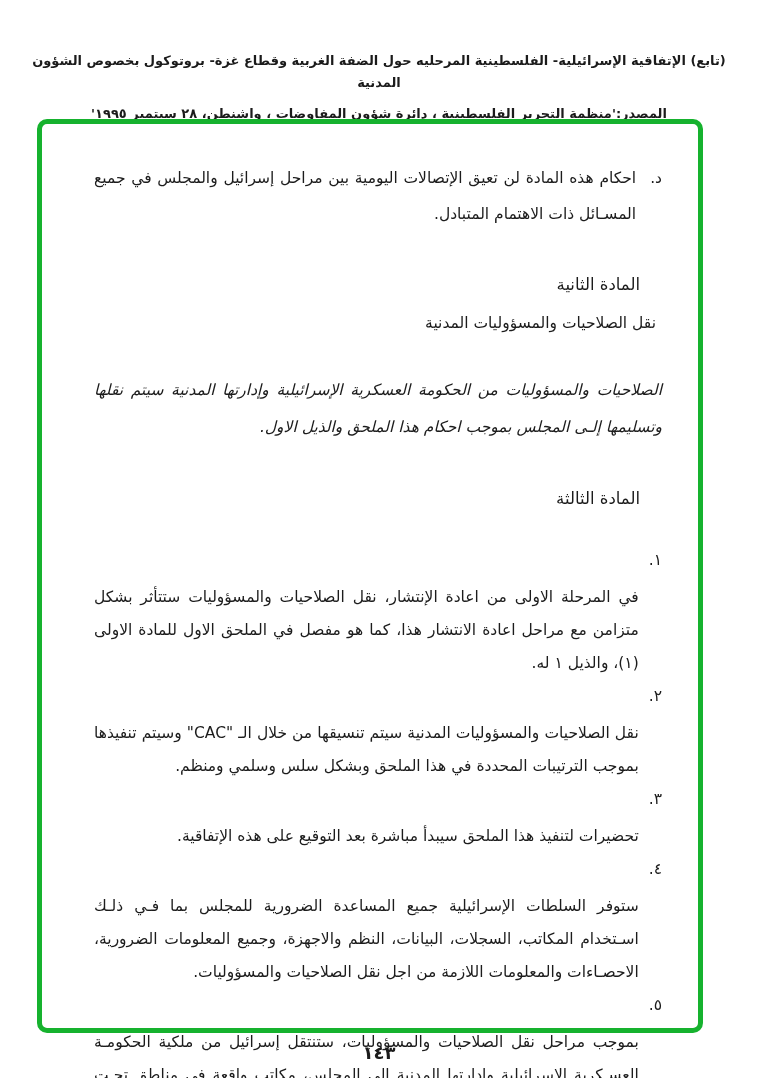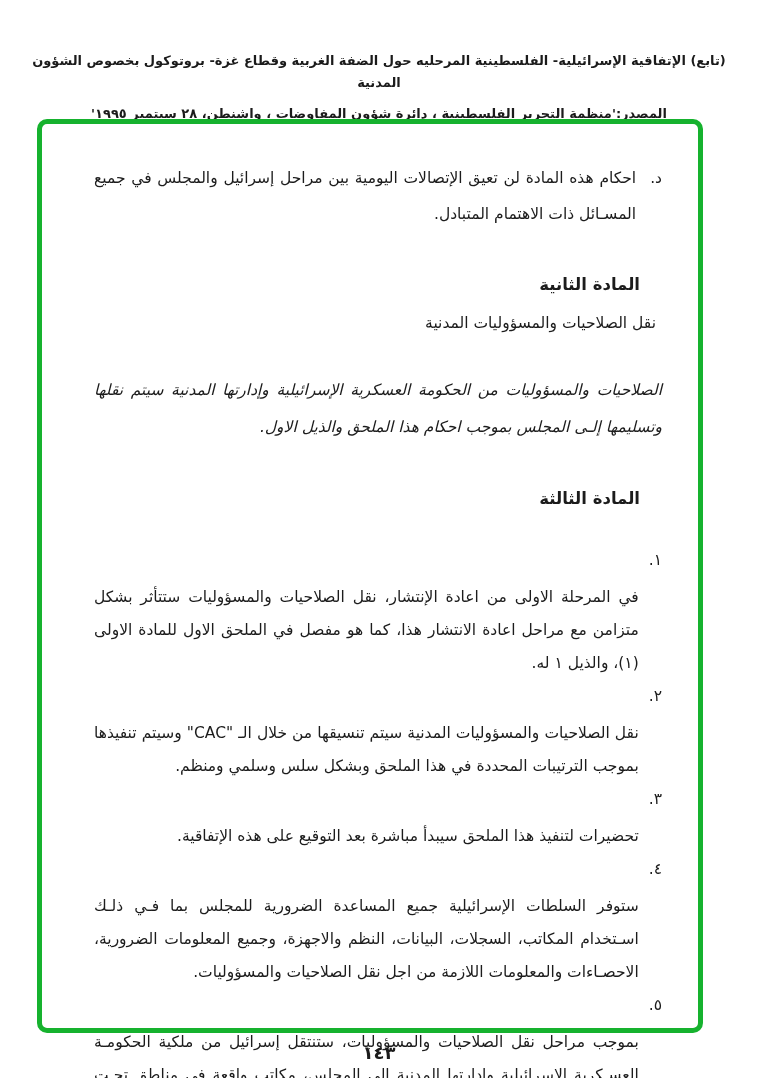--- a/index.html
+++ b/index.html
@@ -51,21 +51,21 @@
   }
   .clause {
     display: flex;
     gap: 14px;
     line-height: 36px;
     text-align: justify;
   }
   .clause .marker { flex: 0 0 auto; }
   .clause .txt { flex: 1; }
   .article-title {
-    font-weight: bold;
+    font-weight: normal;
     font-size: 16.5px;
     padding-right: 22px;
     margin-top: 42px;
     line-height: 22px;
   }
   .article-subtitle {
     padding-right: 6px;
     margin-top: 16px;
     line-height: 22px;
   }

